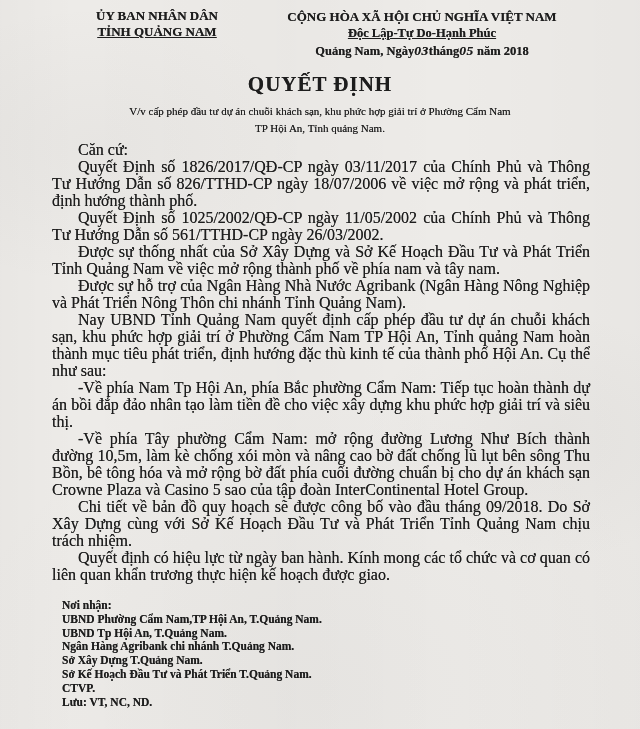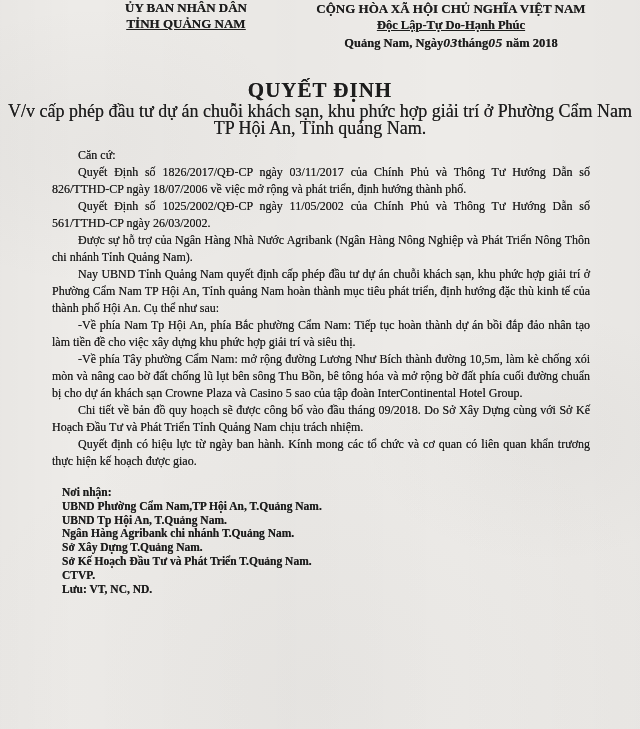--- a/index.html
+++ b/index.html
@@ -8,30 +8,30 @@
     background-color:#edebe8;
     background-image:
       radial-gradient(ellipse 300px 200px at 15% 20%, rgba(120,120,120,0.05), rgba(0,0,0,0) 70%),
       radial-gradient(ellipse 260px 180px at 85% 60%, rgba(120,120,120,0.05), rgba(0,0,0,0) 70%),
       radial-gradient(ellipse 500px 400px at 50% 95%, rgba(150,150,150,0.06), rgba(0,0,0,0) 75%),
       linear-gradient(90deg, rgba(0,0,0,0.02) 0%, rgba(0,0,0,0) 12%, rgba(0,0,0,0.015) 45%, rgba(0,0,0,0) 70%, rgba(0,0,0,0.02) 100%);
     font-family:"Liberation Serif","DejaVu Serif",serif;
     color:#1d1d1d;
     text-shadow:0 0 0.6px rgba(25,25,25,0.75);
   }
-  .letterhead{display:flex; justify-content:flex-end; }
+  .letterhead{display:flex; justify-content:center; padding-top:8px;}
   .issuer{width:200px; margin-left:28px; text-align:center; font-weight:bold; font-size:13px; line-height:16px;}
   .issuer .u{text-decoration:underline;}
   .national{width:330px; margin-right:24px; text-align:center; font-weight:bold; font-size:13px; line-height:17px;}
   .national .motto{font-size:12.5px; text-decoration:underline;}
   .national .dateline{font-size:12.5px; font-weight:bold;}
   .hand{font-style:italic; font-size:13.5px; letter-spacing:0.5px;}
-  .doc-title{margin-top:26px; text-align:center; font-size:21px; font-weight:bold; letter-spacing:1px;}
-  .doc-subject{margin-top:0; text-align:center; font-size:18px; line-height:17px;}
-  .body-text{margin:10px 50px 0 52px; font-size:12px; line-height:17px; text-align:justify;}
+  .doc-title{margin-top:12px; text-align:center; font-size:21px; font-weight:bold; letter-spacing:1px;}
+  .doc-subject{margin-top:6px; text-align:center; font-size:11px; line-height:17px;}
+  .body-text{margin:4px 50px 0 52px; font-size:16px; line-height:17px; text-align:justify;}
   .body-text p{margin:0; text-indent:26px;}
   .footer{position:relative;}
   .recipients{margin:16px 8px 0 62px; font-size:11.5px; font-weight:bold; line-height:13.8px;}
   .recipients div{white-space:nowrap;}
 </style>
 </head>
 <body>
 
 <div class="page">
 
@@ -51,20 +51,21 @@
 
   <div class="doc-subject">
     <div>V/v cấp phép đầu tư dự án chuỗi khách sạn, khu phức hợp giải trí ở Phường Cẩm Nam</div>
     <div>TP Hội An, Tỉnh quảng Nam.</div>
   </div>
 
   <div class="body-text">
     <p>Căn cứ:</p>
     <p>Quyết Định số 1826/2017/QĐ-CP ngày 03/11/2017 của Chính Phủ và Thông Tư Hướng Dẫn số 826/TTHD-CP ngày 18/07/2006 về việc mở rộng và phát triển, định hướng thành phố.</p>
     <p>Quyết Định số 1025/2002/QĐ-CP ngày 11/05/2002 của Chính Phủ và Thông Tư Hướng Dẫn số 561/TTHD-CP ngày 26/03/2002.</p>
+    <p>Được sự thống nhất của Sở Xây Dựng và Sở Kế Hoạch Đầu Tư và Phát Triển Tỉnh Quảng Nam về việc mở rộng thành phố về phía nam và tây nam.</p>
     <p>Được sự hỗ trợ của Ngân Hàng Nhà Nước Agribank (Ngân Hàng Nông Nghiệp và Phát Triển Nông Thôn chi nhánh Tỉnh Quảng Nam).</p>
     <p>Nay UBND Tỉnh Quảng Nam quyết định cấp phép đầu tư dự án chuỗi khách sạn, khu phức hợp giải trí ở Phường Cẩm Nam TP Hội An, Tỉnh quảng Nam hoàn thành mục tiêu phát triển, định hướng đặc thù kinh tế của thành phố Hội An. Cụ thể như sau:</p>
     <p>-Về phía Nam Tp Hội An, phía Bắc phường Cẩm Nam: Tiếp tục hoàn thành dự án bồi đắp đảo nhân tạo làm tiền đề cho việc xây dựng khu phức hợp giải trí và siêu thị.</p>
     <p>-Về phía Tây phường Cẩm Nam: mở rộng đường Lương Như Bích thành đường 10,5m, làm kè chống xói mòn và nâng cao bờ đất chống lũ lụt bên sông Thu Bồn, bê tông hóa và mở rộng bờ đất phía cuối đường chuẩn bị cho dự án khách sạn Crowne Plaza và Casino 5 sao của tập đoàn InterContinental Hotel Group.</p>
     <p>Chi tiết về bản đồ quy hoạch sẽ được công bố vào đầu tháng 09/2018. Do Sở Xây Dựng cùng với Sở Kế Hoạch Đầu Tư và Phát Triển Tỉnh Quảng Nam chịu trách nhiệm.</p>
     <p>Quyết định có hiệu lực từ ngày ban hành. Kính mong các tổ chức và cơ quan có liên quan khẩn trương thực hiện kế hoạch được giao.</p>
   </div>
 
   <div class="footer">
     <div class="recipients">

